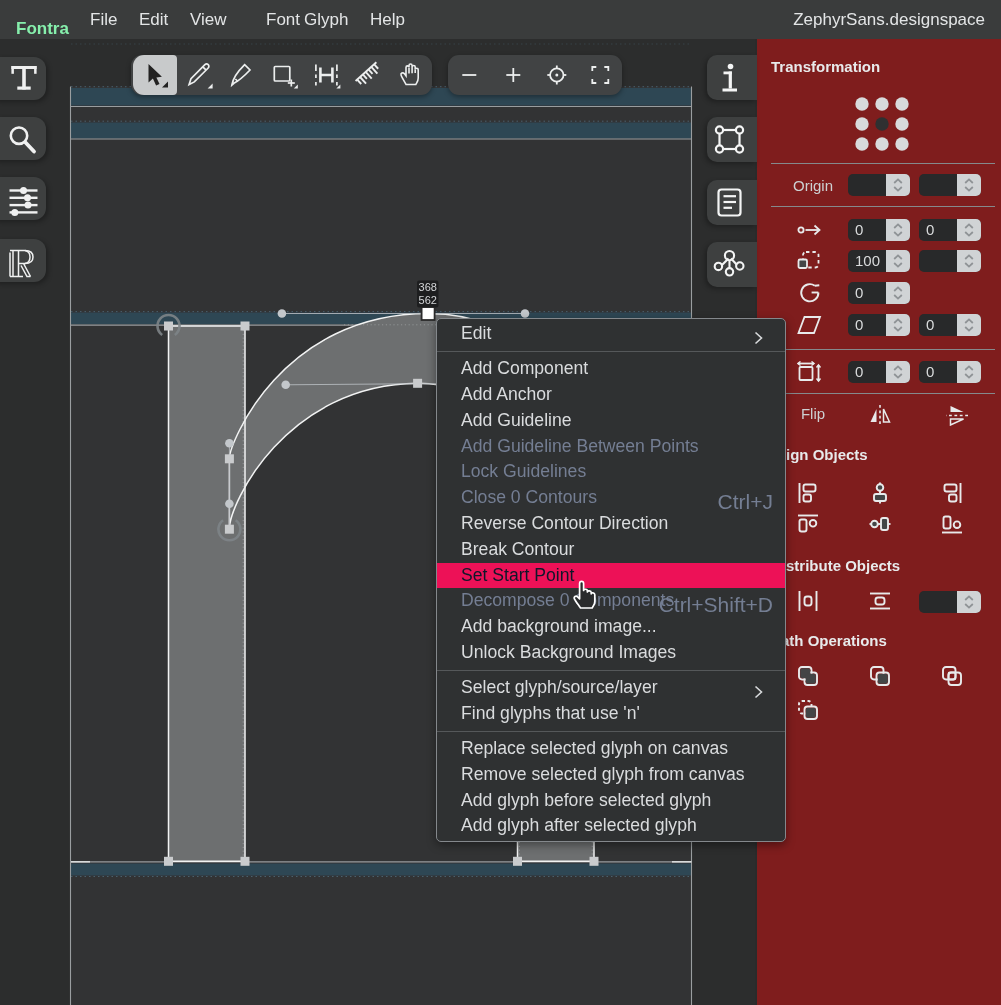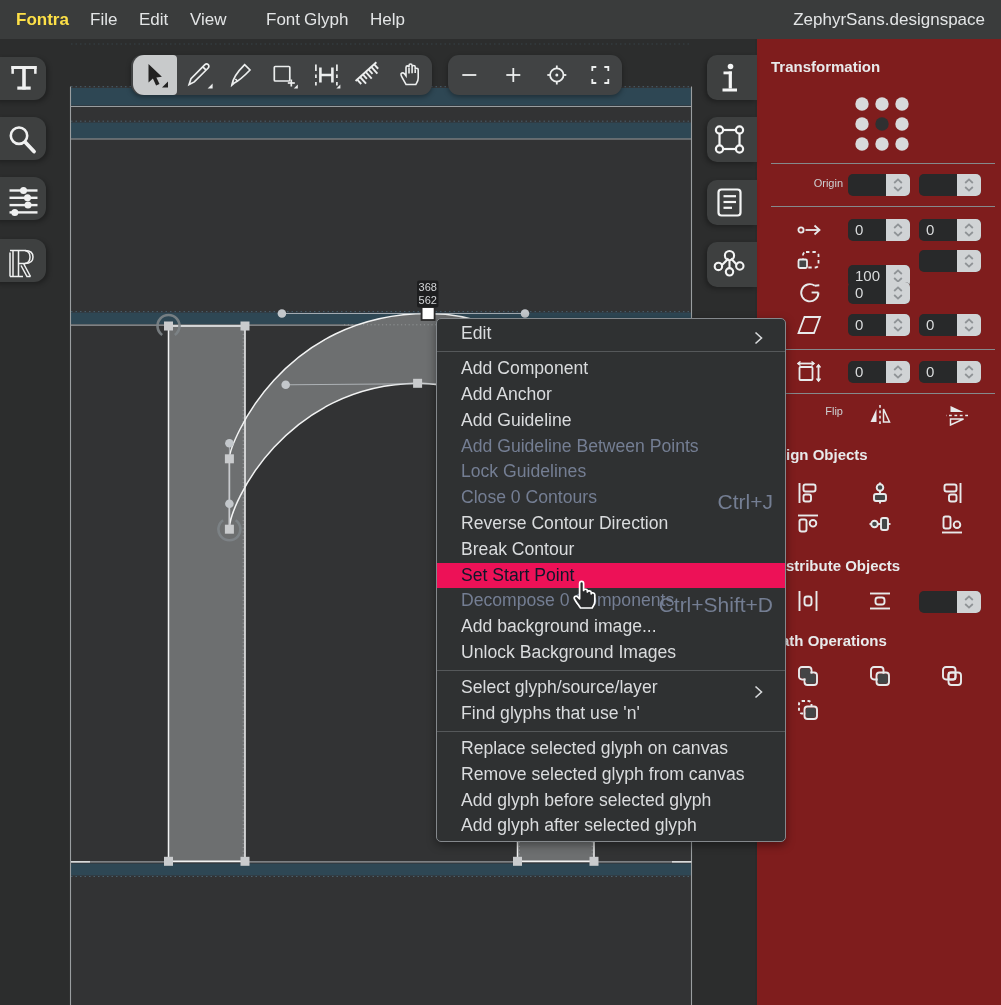--- a/index.html
+++ b/index.html
@@ -23,37 +23,37 @@
   .sbtn{left:-12px;width:58px;height:43px;background:#3e4040;border-radius:12px;box-shadow:2px 2px 5px rgba(0,0,0,0.3);}
   .rtab{left:707px;width:50px;height:45px;background:#3e4040;border-radius:10px 0 0 10px;box-shadow:-2px 2px 5px rgba(0,0,0,0.3);}
   
   #panel{left:757px;top:39px;width:244px;height:966px;background:#7f1d1d;color:#d6d8da;}
   #panel .hd{position:absolute;left:14px;font-weight:bold;font-size:15px;color:#e8eaeb;}
   #panel .sep{position:absolute;left:14px;width:224px;height:1px;background:#85898c;}
   .numctl{position:absolute;height:22px;border-radius:5px;overflow:hidden;background:#28292a;}
   .numctl .fld{position:absolute;left:0;top:0;bottom:0;color:#d9dbdc;font-size:15px;
                padding-left:7px;padding-top:2px;}
   .numctl .stp{position:absolute;right:0;top:0;bottom:0;width:24px;background:#d0d3d5;}
-  .rlabel{position:absolute;font-size:11px;color:#cdd0d2;text-align:right;}
+  .rlabel{position:absolute;font-size:15px;color:#cdd0d2;text-align:center;}
   
   #ctxmenu{left:436px;top:318px;width:348px;background:#2f3132;
            border:1px solid #84888c;border-radius:5px;padding:2px 0;
            font-size:17.6px;color:#dadcde;box-shadow:0 3px 10px rgba(0,0,0,.4);}
   #ctxmenu .it{height:25.8px;line-height:25.8px;padding-left:24px;position:relative;
                white-space:nowrap;}
   #ctxmenu .dis{color:#747e93;}
   #ctxmenu .hot{background:#ed1157;color:#0f172a;}
   #ctxmenu .msep{height:1px;background:#55585a;margin:4.2px 0;}
   #ctxmenu .sc{position:absolute;right:12px;top:4px;font-size:21px;}
   #ctxmenu .arr{position:absolute;right:22px;top:6px;}
 </style>
 </head>
 <body>
 <div id="menubar" class="abs">
-  <span class="mi" style="left:16px;font-weight:bold;color:#fde047;">Fontra</span>
+  <span class="mi" style="left:16px;font-weight:bold;color:#86efac;margin-top:9px;">Fontra</span>
   <span class="mi" style="left:90px;">File</span>
   <span class="mi" style="left:139px;">Edit</span>
   <span class="mi" style="left:190px;">View</span>
   <span class="mi" style="left:266px;">Font</span>
   <span class="mi" style="left:304px;">Glyph</span>
   <span class="mi" style="left:370px;">Help</span>
   <span class="mi" style="right:16px;">ZephyrSans.designspace</span>
 </div>
 
 <svg id="canvas" class="abs" viewBox="0 39 757 966" width="757" height="966">
@@ -332,21 +332,21 @@
       <div class="fld">0</div>
     <div class="stp"><svg width="24" height="22" viewBox="0 0 24 22">
           <path d="M8.2,9 L12,5.4 L15.8,9 M8.2,13 L12,16.6 L15.8,13" stroke="#8f9396" stroke-width="1.8" fill="none"></path>
         </svg></div>
     </div>
 
   <svg class="abs" style="left:40px;top:211px;" width="26" height="22" viewBox="0 0 26 22">
     <rect x="6" y="2" width="15.5" height="15.5" rx="3" fill="none" stroke="#e8eaeb" stroke-width="1.8" stroke-dasharray="3.4 3"></rect>
     <rect x="1.5" y="9.5" width="8.5" height="8.5" rx="1.5" fill="#434546" stroke="#e8eaeb" stroke-width="1.8"></rect>
   </svg>
-  <div class="numctl" style="left:91px;top:226px;width:62px;">
+  <div class="numctl" style="left:91px;top:211px;width:62px;">
       <div class="fld">100</div>
     <div class="stp"><svg width="24" height="22" viewBox="0 0 24 22">
           <path d="M8.2,9 L12,5.4 L15.8,9 M8.2,13 L12,16.6 L15.8,13" stroke="#8f9396" stroke-width="1.8" fill="none"></path>
         </svg></div>
     </div>
   <div class="numctl" style="left:162px;top:211px;width:62px;">
     <div class="stp"><svg width="24" height="22" viewBox="0 0 24 22">
           <path d="M8.2,9 L12,5.4 L15.8,9 M8.2,13 L12,16.6 L15.8,13" stroke="#8f9396" stroke-width="1.8" fill="none"></path>
         </svg></div>
     </div>

